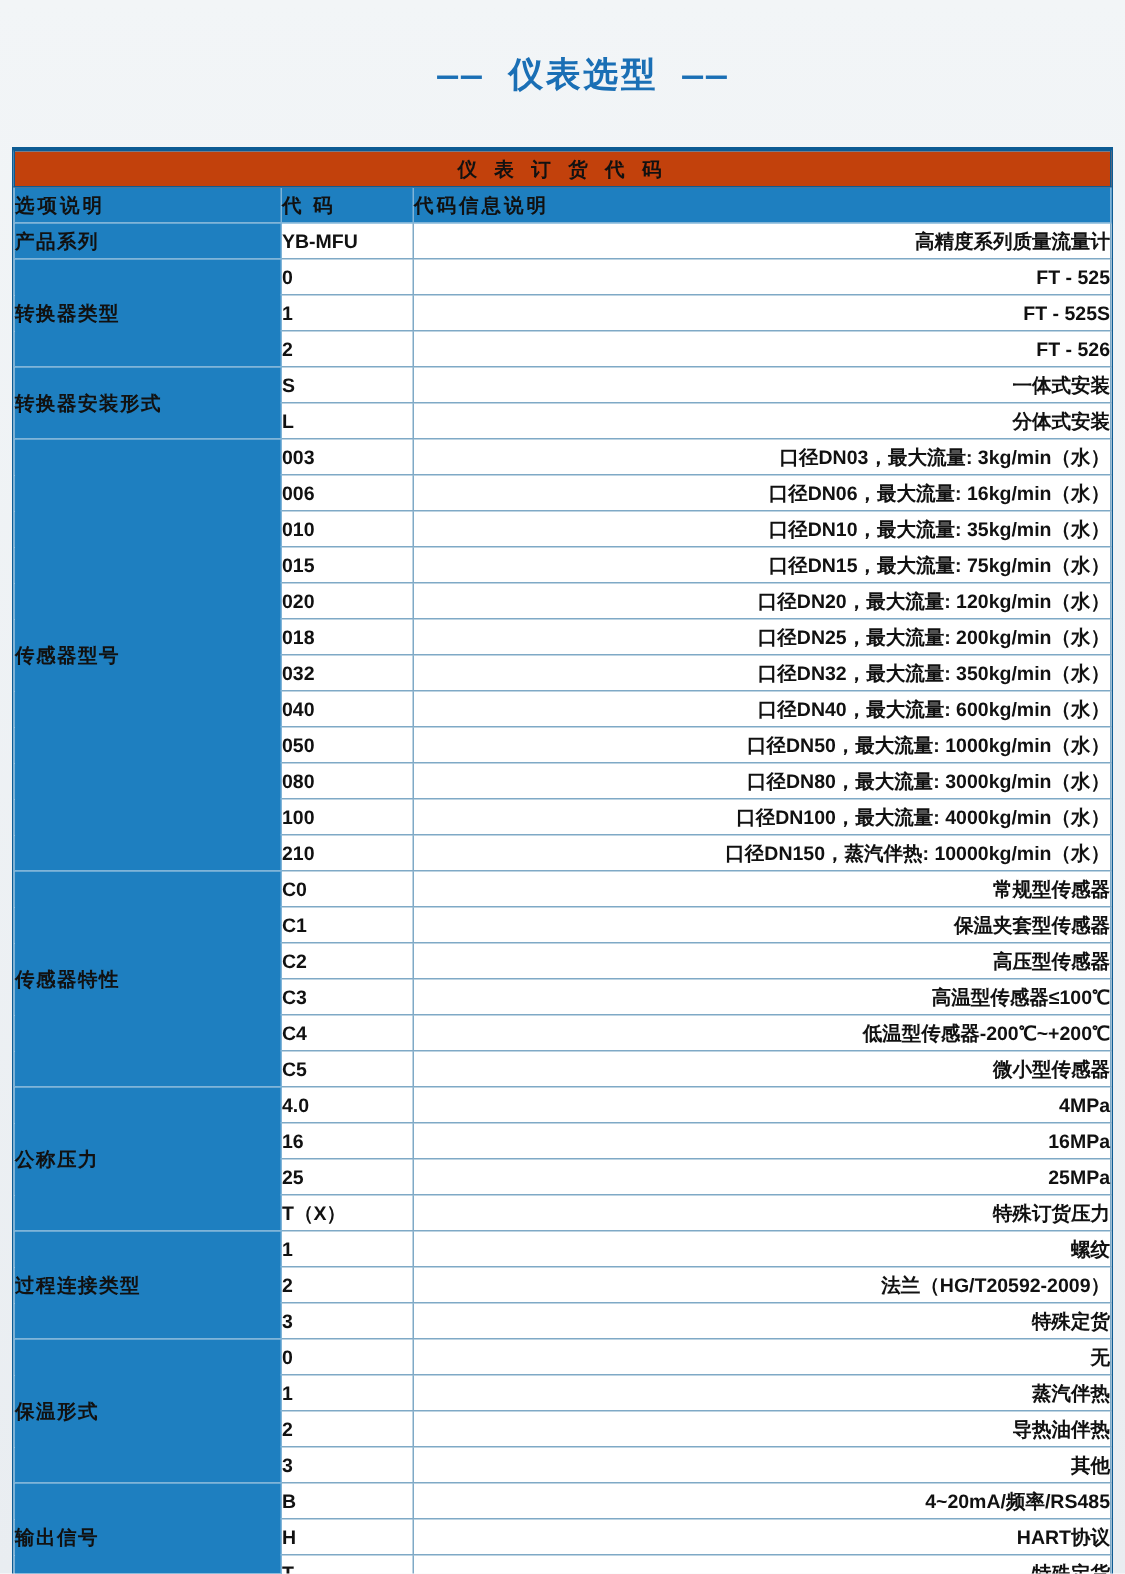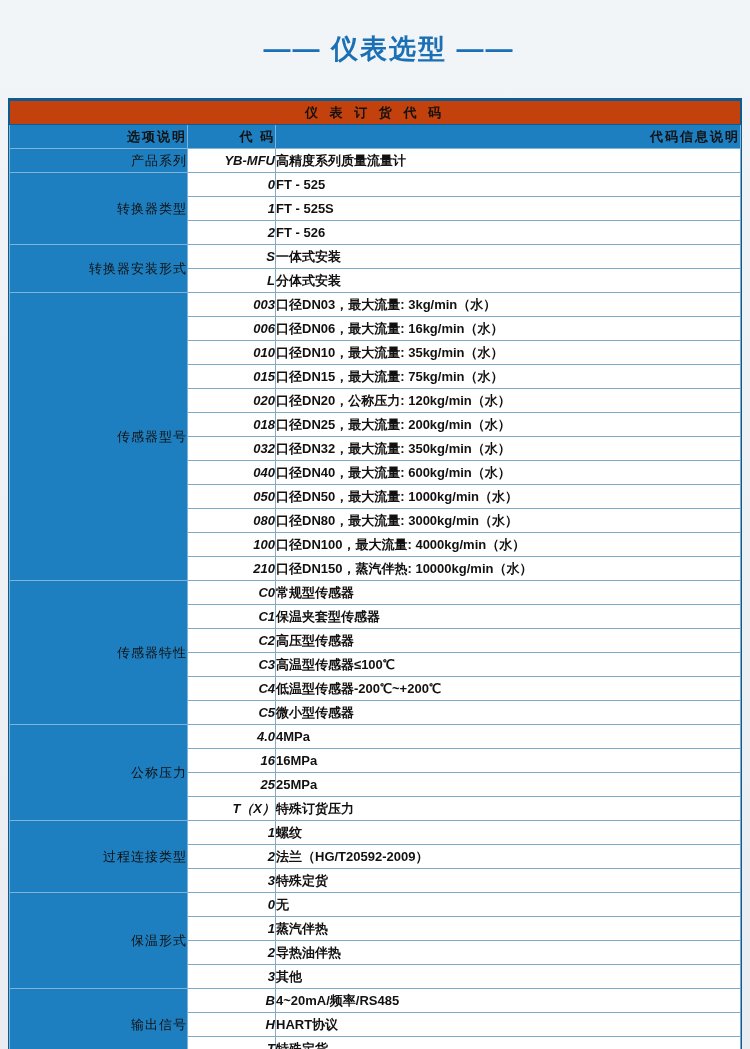--- a/index.html
+++ b/index.html
@@ -20,26 +20,26 @@
     background: linear-gradient(180deg,#f2f5f7 0%, #e9edf1 100%);
     box-sizing: border-box;
   }
   .title-wrap {
     height: 98px;
     display: flex;
     align-items: center;
     justify-content: center;
   }
   .title {
-    font-size: 27px;
+    font-size: 23px;
     font-weight: bold;
     color: #1a6fb5;
     letter-spacing: 2px;
     white-space: nowrap;
-    font-family: Liberation Sans, sans-serif;
+    font-family: Liberation Mono, monospace;
     margin-left: 28px;
   }
   .table-wrap {
     margin: 0 8px;
     border: 1px solid #0d5b93;
     border-top: 2px solid #0d5b93;
     box-sizing: border-box;
     background: #fff;
   }
   table.spec {
@@ -64,46 +64,45 @@
     letter-spacing: 4px;
     height: 24px;
     line-height: 24px;
     font-size: 13.5px;
     border: 1px solid #0d5b93 !important;
   }
   .hdr-sub {
     background: #1e7fc0;
     color: #ffffff;
     font-weight: bold;
-    text-align: right;
+    text-align: left;
     letter-spacing: 2px;
     height: 23px;
     line-height: 23px;
     font-size: 13px;
     border: 1px solid #7fb4d8 !important;
   }
   .grp {
     background: #1e7fc0;
     color: #ffffff;
-    font-weight: normal;
-    text-align: right;
+    font-weight: bold;
+    text-align: left;
     font-size: 13px;
     letter-spacing: 1px;
     vertical-align: middle;
     border: 1px solid #7fb4d8 !important;
   }
   .code {
+    text-align: left;
+    font-weight: bold;
+    background: #ffffff;
+    font-size: 13px;
+  }
+  .desc {
     text-align: right;
-    font-weight: bold;
-    background: #ffffff;
-    font-size: 13px;
-    font-style: italic;
-  }
-  .desc {
-    text-align: left;
     padding-left: 8px;
     background: #ffffff;
     font-size: 13px;
     font-weight: bold;
     white-space: nowrap;
   }
   col.c-grp { width: 178px; }
   col.c-code { width: 88px; }
   col.c-desc { width: auto; }
 </style>
@@ -171,21 +170,21 @@
           <tr>
             <td class="code">010</td>
             <td class="desc">口径DN10，最大流量: 35kg/min（水）</td>
           </tr>
           <tr>
             <td class="code">015</td>
             <td class="desc">口径DN15，最大流量: 75kg/min（水）</td>
           </tr>
           <tr>
             <td class="code">020</td>
-            <td class="desc">口径DN20，公称压力: 120kg/min（水）</td>
+            <td class="desc">口径DN20，最大流量: 120kg/min（水）</td>
           </tr>
           <tr>
             <td class="code">018</td>
             <td class="desc">口径DN25，最大流量: 200kg/min（水）</td>
           </tr>
           <tr>
             <td class="code">032</td>
             <td class="desc">口径DN32，最大流量: 350kg/min（水）</td>
           </tr>
           <tr>

